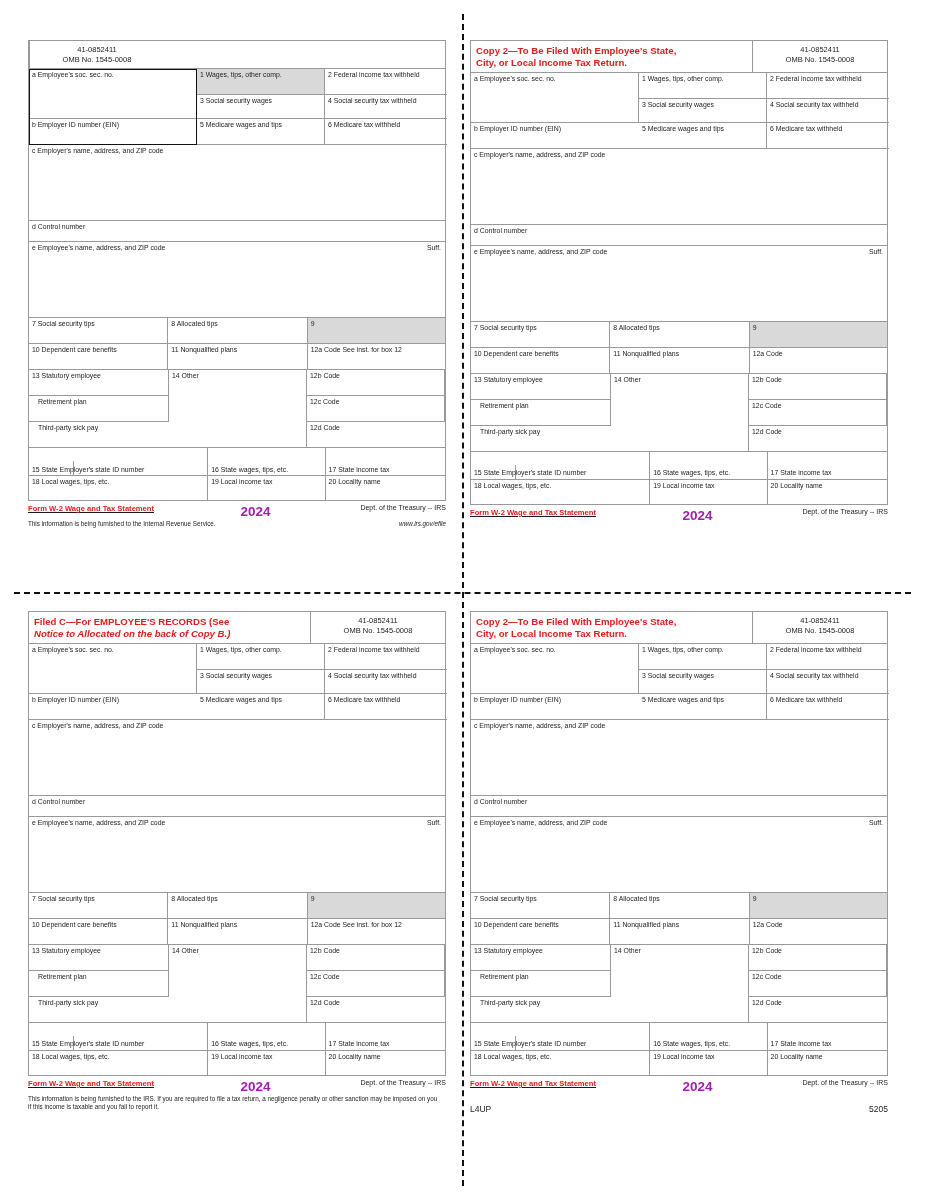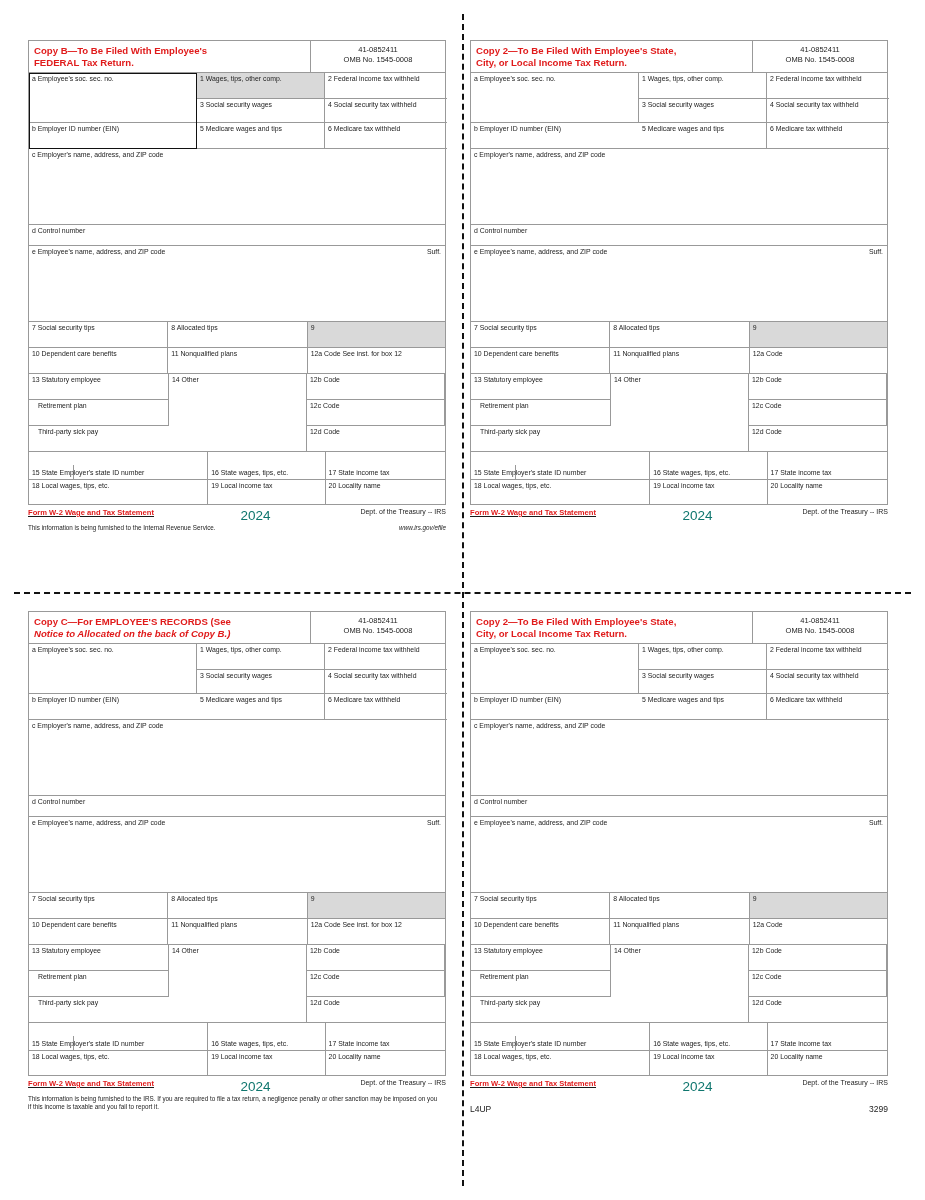--- a/index.html
+++ b/index.html
@@ -134,21 +134,21 @@
     margin-top:3px;
     font-size:7px;
     line-height:1.25;
   }
   .ftr-left{width:185px;text-decoration:underline;}
   .ftr-form{
     color:#e01b1b;font-weight:bold;font-size:7.6px;
   }
   .ftr-year{
     width:85px;text-align:center;
-    color:#0f766e;font-weight:normal;font-size:13.5px;
+    color:#a21caf;font-weight:bold;font-size:13.5px;
     line-height:1;
     padding-top:1px;
   }
   .ftr-right{
     flex:1 1 auto;text-align:right;font-size:7px;color:#222;
   }
   .ftr-note{
     font-size:6.3px;color:#222;line-height:1.3;margin-top:1px;
   }
   .ftr-note-wide{
@@ -167,26 +167,20 @@
 </head>
 <body>
 
 <div class="sheet">
 
   <div class="cut-v"></div>
   <div class="cut-h"></div>
 
   <div class="form tl">
     <div class="hdr">
-      <div class="hdr-left">
-        <div class="copy-title">
-          <span class="reg">Copy B—To Be Filed With Employee's</span><br>
-          <span class="reg">FEDERAL Tax Return.</span>
-        </div>
-      </div>
       <div class="hdr-right">
         <div>41-0852411</div>
         <div>OMB No. 1545-0008</div>
       </div>
     </div>
 
     <div class="tbl">
 
       <div class="row">
         <div class="colstack" style="position:relative;">
@@ -483,21 +477,21 @@
       </div>
       <div class="ftr-year">2024</div>
       <div class="ftr-right">Dept. of the Treasury -- IRS</div>
     </div>
   </div>
 
   <div class="form bl">
     <div class="hdr">
       <div class="hdr-left">
         <div class="copy-title">
-          <span>Copy C—For EMPLOYEE'S RECORDS (See</span><br>
+          <span>Filed C—For EMPLOYEE'S RECORDS (See</span><br>
           <span class="ital">Notice to Allocated on the back of Copy B.)</span>
         </div>
       </div>
       <div class="hdr-right">
         <div>41-0852411</div>
         <div>OMB No. 1545-0008</div>
       </div>
     </div>
 
     <div class="tbl">
@@ -789,17 +783,17 @@
     <div class="ftr">
       <div class="ftr-left">
         <div class="ftr-form">Form W-2 Wage and Tax Statement</div>
       </div>
       <div class="ftr-year">2024</div>
       <div class="ftr-right">Dept. of the Treasury -- IRS</div>
     </div>
 
     <div class="bottom-ids">
       <div>L4UP</div>
-      <div>3299</div>
+      <div>5205</div>
     </div>
   </div>
 
 </div>
 
 </body></html>

